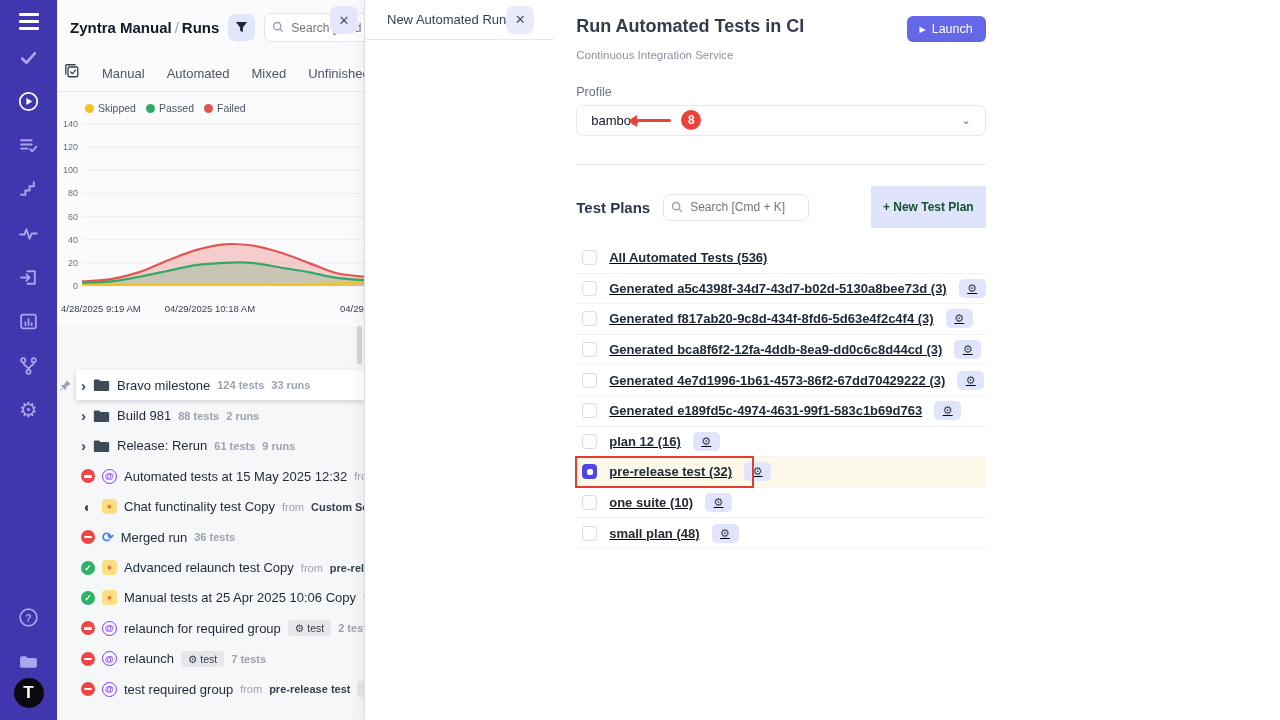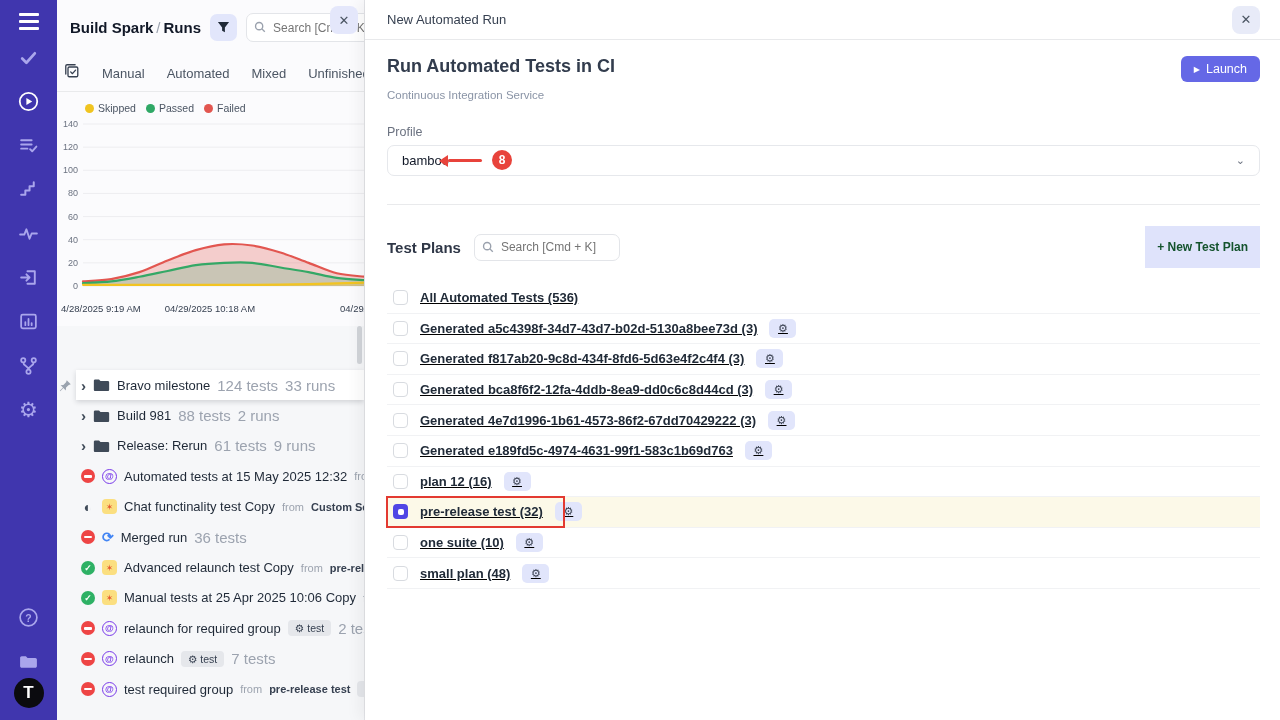--- a/index.html
+++ b/index.html
@@ -35,36 +35,36 @@
   .d-skip{background:#f0c420;} .d-pass{background:#2fa866;} .d-fail{background:#e25650;}
   .chart-wrap { height:210px; position:relative; }
   .runs-list { flex:1; background:#f6f7f9; padding-top:44px; position:relative; }
   .rrow { height:30.4px; display:flex; align-items:center; gap:7px; padding-left:24px; white-space:nowrap; position:relative; cursor:pointer; }
   .rrow.card { background:#fff; box-shadow:0 2px 5px rgba(20,24,40,.16); margin-left:19px; padding-left:5px; }
   .pin { position:absolute; left:-17px; top:8px; }
   .chev { font-size:15px; font-weight:700; color:#3f4a58; line-height:1; }
   .fold svg { width:17px; height:14px; display:block; }
   .rname { font-size:13px; color:#1f2937; }
   .rrow.folderrow .rname { font-weight:400; font-size:13px; }
-  .meta { font-size:15px; color:#9ca3af; }
+  .meta { font-size:11px; color:#9ca3af;font-weight:bold; }
   .fromlab { font-size:11px; color:#9ca3af; }
   .fromval { font-size:11px; font-weight:800; color:#374151; }
   .st { width:14px; height:14px; border-radius:50%; flex:none; display:flex; align-items:center; justify-content:center; }
   .st-blocked { background:#ee4545; }
   .st-blocked::after { content:''; width:8px; height:2.4px; background:#fff; border-radius:1px; }
   .st-pass { background:#2eb165; color:#fff; font-size:9px; font-weight:700; }
   .st-half { background:transparent; color:#3f4a58; font-size:14px; line-height:1; }
   .ic-auto { width:15px; height:15px; border:1.6px solid #7a3bea; border-radius:50%; color:#7a3bea; font-size:9px; font-weight:700; display:flex; align-items:center; justify-content:center; flex:none; }
   .ic-spark { width:15px; height:15px; border-radius:4px; background:#fbdf80; color:#e4572e; font-size:9px; display:flex; align-items:center; justify-content:center; flex:none; }
   .ic-merge { color:#4285f4; font-size:14px; font-weight:700; line-height:1; flex:none; }
   .tagchip { background:#e5e7eb; border-radius:4px; font-size:10.5px; color:#374151; padding:2px 7px; display:inline-flex; gap:3px; align-items:center; }
   .scroll-thumb { position:absolute; right:2px; top:0px; width:5px; height:38px; border-radius:3px; background:#d2d5da; }
 
   
-  .right { flex:1; background:#fff; display:flex; flex-direction:column; box-shadow:-6px 0 14px rgba(0,0,0,.05); position:relative; }
+  .right { flex:1; background:#fff; display:flex; flex-direction:row; box-shadow:-6px 0 14px rgba(0,0,0,.05); position:relative; }
   .rp-top { height:40px; border-bottom:1px solid #e8e9eb; display:flex; align-items:center; padding:0 20px 0 22px; }
   .rp-top-title { font-size:13px; color:#374151; flex:1; }
   .rp-top .btn-x { position:static; background:#e8ebf8; }
   .rp-body { padding:16px 20px 0 22px; position:relative; }
   .title-row { display:flex; align-items:flex-start; }
   h1.rp-title { font-size:18px; font-weight:800; color:#323c4d; flex:1; }
   .btn-launch { background:#6568e6; color:#fff; border:none; border-radius:6px; height:26px; padding:0 13px; font-size:12.5px; display:flex; align-items:center; gap:6px; cursor:pointer; }
   .btn-launch .tri { font-size:8px; }
   .rp-sub { font-size:11.5px; color:#8a94a6; margin-top:7px; }
   .fld-label { font-size:12.5px; color:#6b7280; margin-top:24px; }
@@ -162,21 +162,21 @@
     <div class="ic">
         <svg viewBox="0 0 20 20">
           <path d="M2 6.5c0-.8.7-1.5 1.5-1.5h4l1.6 1.7h7.4c.8 0 1.5.7 1.5 1.5v6.3c0 .8-.7 1.5-1.5 1.5h-13C2.7 16 2 15.3 2 14.5z" fill="#aaa6ec"></path>
         </svg>
       </div>
     <div class="logo">T</div>
   </nav>
 
   <section class="left">
     <div class="lp-head">
-      <span class="lp-title"><span>Build Spark</span><span class="slash">/</span><span>Runs</span></span>
+      <span class="lp-title"><span>Zyntra Manual</span><span class="slash">/</span><span>Runs</span></span>
       <button class="btn-filter">
           <svg width="13" height="13" viewBox="0 0 14 14">
             <path d="M1 1h12L8.5 7v5L5.5 10.5V7z" fill="#1f2937"></path>
           </svg>
         </button>
       <div class="lp-search">
         <svg class="mag" viewBox="0 0 14 14" fill="none" stroke="#9aa1ad" stroke-width="1.6">
             <circle cx="6" cy="6" r="4.2"></circle>
             <path d="M9.2 9.2L12.6 12.6"></path>
           </svg>

